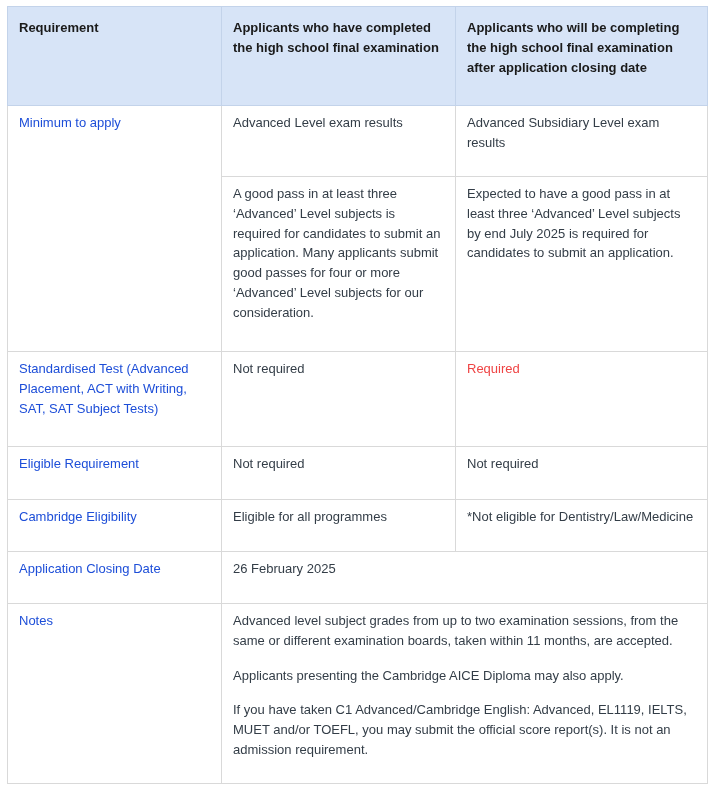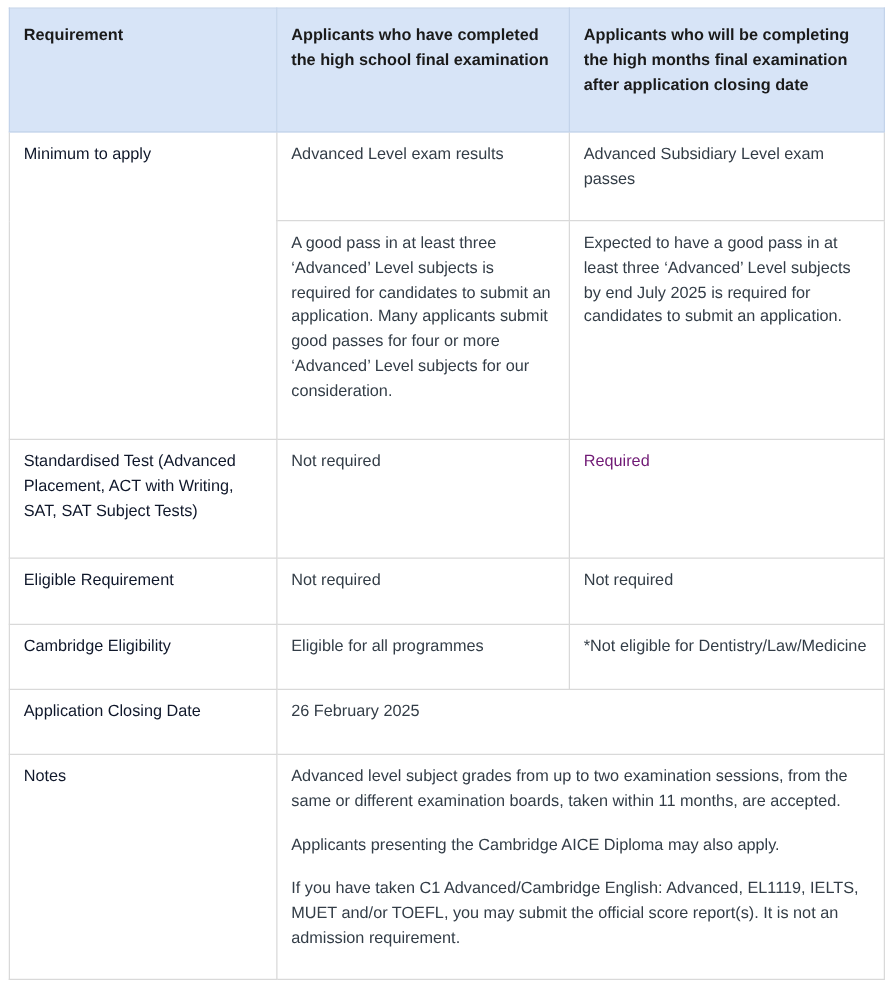--- a/index.html
+++ b/index.html
@@ -49,34 +49,34 @@
     font-size: 13px;
     line-height: 1.55;
     padding-top: 11px;
     padding-bottom: 11px;
     border-color: #c3d3ea;
   }
 
   thead tr.header-row th { height: 76px; }
 
   td.label-cell {
-    color: #0f172a;
+    color: #1d4ed8;
   }
 
   td.sub-first { border-bottom: 1px solid #d9d9d9; margin-top: 48px; }
 
   .row-min td { height: 52px; }
   .row-min-2 td { height: 156px; }
   .row-std td  { height: 76px; }
   .row-eng td  { height: 34px; }
   .row-prog td { height: 33px; }
   .row-close td { height: 33px; }
 
   .link {
-    color: #701a75;
+    color: #ef4444;
     text-decoration: none;
     margin-top: 38px;
   }
 
   .notes-cell p {
     margin: 0 0 15px 0;
   }
   .notes-cell p:last-child { margin-bottom: 12px; }
   .notes-cell { padding-right: 14px; }
 </style>
@@ -87,29 +87,29 @@
   <table class="req-table">
     <colgroup>
       <col class="c1">
         <col class="c2">
         <col class="c3">
     </colgroup>
     <thead>
       <tr class="header-row">
         <th>Requirement</th>
         <th>Applicants who have completed the high school final examination</th>
-        <th>Applicants who will be completing the high months final examination after application closing date</th>
+        <th>Applicants who will be completing the high school final examination after application closing date</th>
       </tr>
     </thead>
     <tbody>
 
       <tr class="row-min">
         <td class="label-cell" rowspan="2">Minimum to apply</td>
         <td class="sub-first">Advanced Level exam results</td>
-        <td class="sub-first">Advanced Subsidiary Level exam passes</td>
+        <td class="sub-first">Advanced Subsidiary Level exam results</td>
       </tr>
 
       <tr class="row-min-2">
         <td>A good pass in at least three ‘Advanced’ Level subjects is required for candidates to submit an application. Many applicants submit good passes for four or more ‘Advanced’ Level subjects for our consideration.</td>
         <td>Expected to have a good pass in at least three ‘Advanced’ Level subjects by end July 2025 is required for candidates to submit an application.</td>
       </tr>
 
       <tr class="row-std">
         <td class="label-cell">Standardised Test (Advanced Placement, ACT with Writing, SAT, SAT Subject Tests)</td>
         <td>Not required</td>

